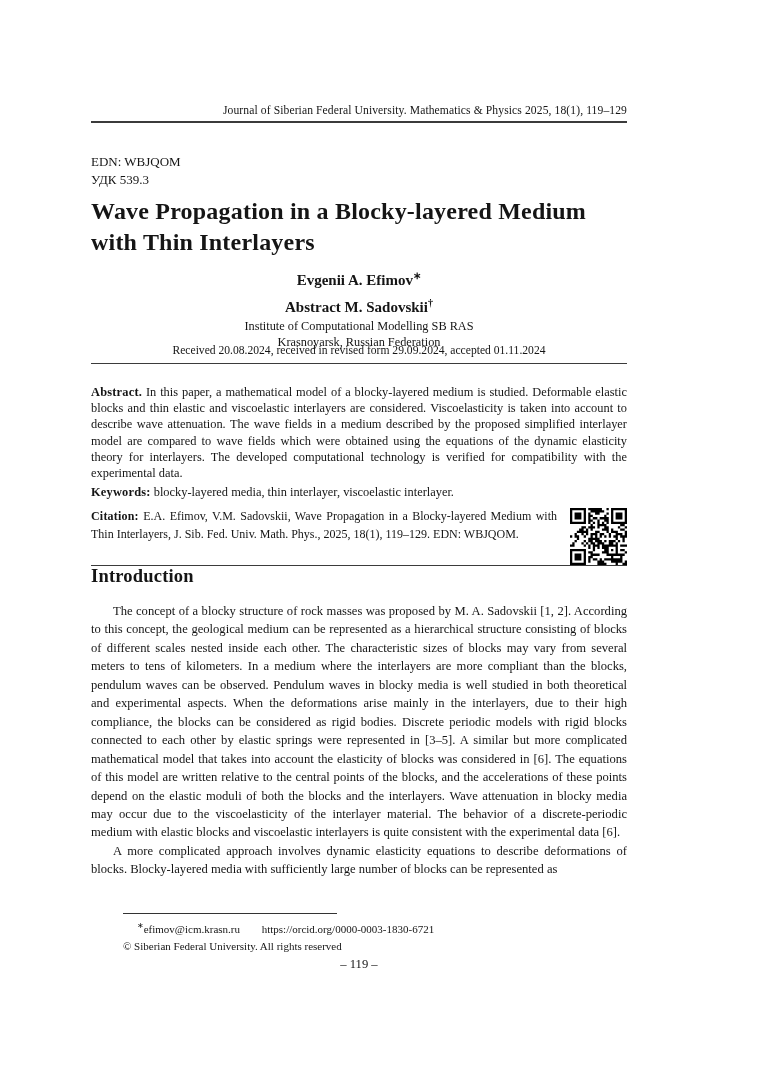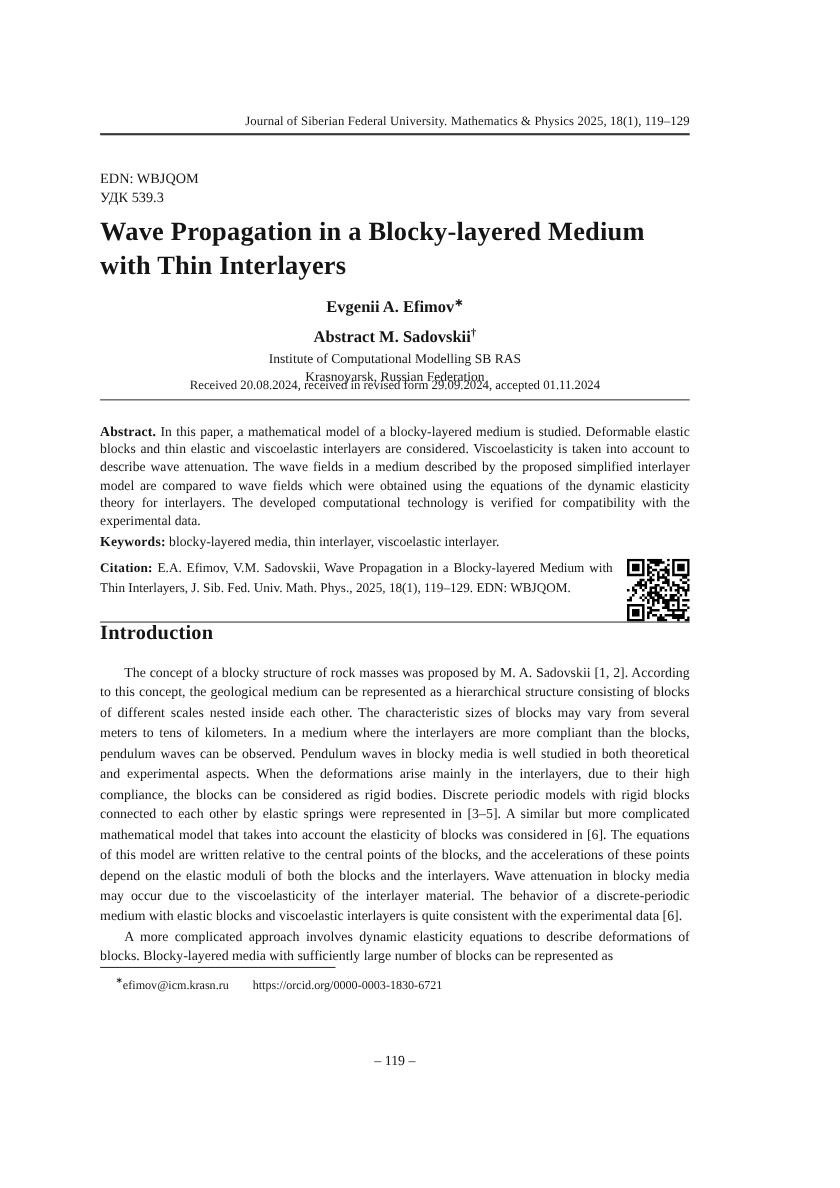--- a/index.html
+++ b/index.html
@@ -40,21 +40,21 @@
   .cite-para { font-size:12px; line-height:18.6px; text-align:justify;font-family:Liberation Serif, serif; }
   .citation-rule { clear:both; border:none; border-top:1.5px solid #3b3b3b; margin-top:3px; }
 
   
   #intro-group { top:566px; max-height:330px; overflow:hidden; }
   .section-heading { font-size:18.5px; font-weight:bold; letter-spacing:0.2px; }
   .body-para { font-size:12.6px; line-height:18.45px; text-align:justify; text-indent:22px; }
   .body-para.first { margin-top:15px; }
 
   
-  #footnote-group { top:879px; }
+  #footnote-group { top:913px;margin-left:32px; }
   .footnote-rule { border:none; border-top:1px solid #333; width:214px; }
   .footnotes { margin-top:4px; font-size:11px; line-height:16.5px; }
   .footnote-line { padding-left:14px; }
   .footnote-line sup { font-size:8px; }
   .fn-email { display:inline-block; min-width:118px; }
   .copyright-line { margin-top:1px; }
 
   
   #page-number-group { top:957px; text-align:center; font-size:12.6px; }
 </style>
@@ -97,16 +97,17 @@
 <div class="content-col" id="intro-group">
   <h2 class="section-heading">Introduction</h2>
   <p class="body-para first">The concept of a blocky structure of rock masses was proposed by M. A. Sadovskii [1, 2]. According to this concept, the geological medium can be represented as a hierarchical structure consisting of blocks of different scales nested inside each other. The characteristic sizes of blocks may vary from several meters to tens of kilometers. In a medium where the interlayers are more compliant than the blocks, pendulum waves can be observed. Pendulum waves in blocky media is well studied in both theoretical and experimental aspects. When the deformations arise mainly in the interlayers, due to their high compliance, the blocks can be considered as rigid bodies. Discrete periodic models with rigid blocks connected to each other by elastic springs were represented in [3–5]. A similar but more complicated mathematical model that takes into account the elasticity of blocks was considered in [6]. The equations of this model are written relative to the central points of the blocks, and the accelerations of these points depend on the elastic moduli of both the blocks and the interlayers. Wave attenuation in blocky media may occur due to the viscoelasticity of the interlayer material. The behavior of a discrete-periodic medium with elastic blocks and viscoelastic interlayers is quite consistent with the experimental data [6].</p>
   <p class="body-para">A more complicated approach involves dynamic elasticity equations to describe deformations of blocks. Blocky-layered media with sufficiently large number of blocks can be represented as</p>
 </div>
 
 <div class="content-col" id="footnote-group">
   <hr class="footnote-rule">
   <div class="footnotes">
     <div class="footnote-line"><sup>∗</sup><span class="fn-email">efimov@icm.krasn.ru</span><span>https://orcid.org/0000-0003-1830-6721</span></div>
+    <div class="copyright-line">© Siberian Federal University. All rights reserved</div>
   </div>
 </div>
 
 <div class="content-col" id="page-number-group">– 119 –</div>
 
 </body></html>

